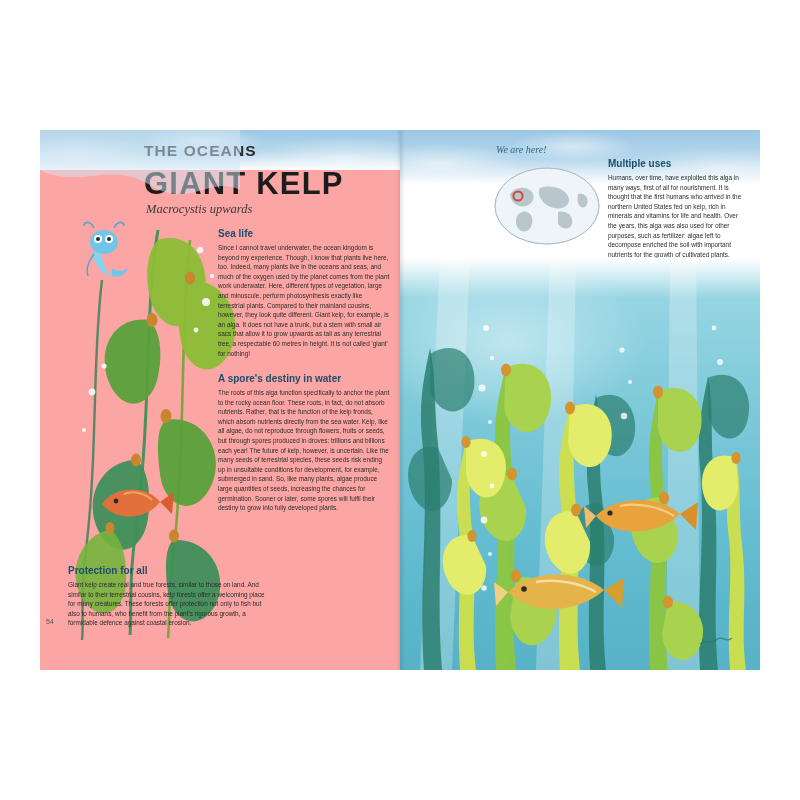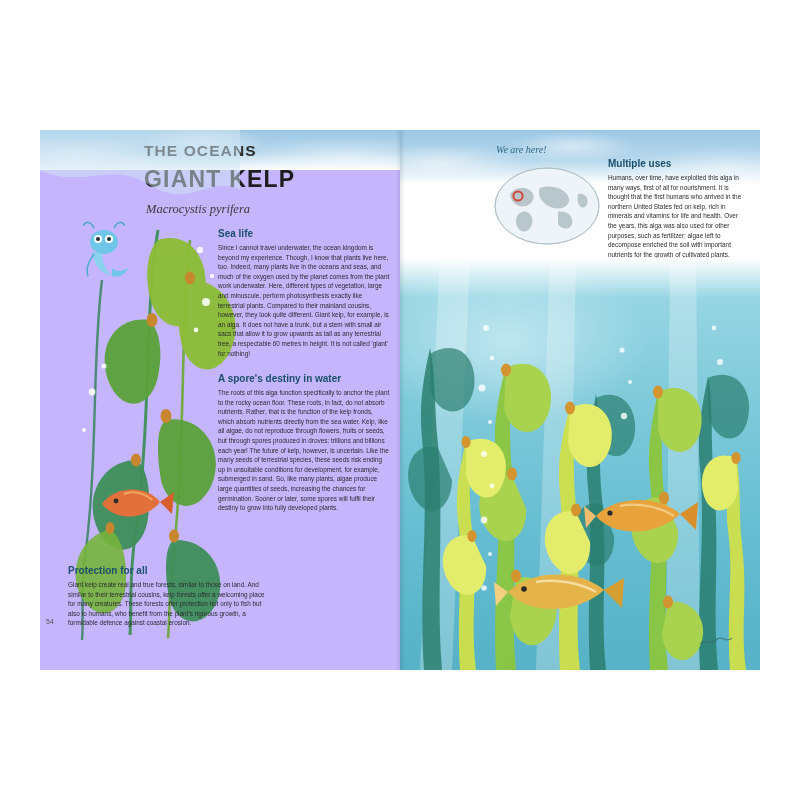--- a/index.html
+++ b/index.html
@@ -33,21 +33,21 @@
     box-shadow: 0 0 0 0 rgba(0,0,0,0);
   }
 
   .page-half {
     position: absolute;
     top: 0;
     width: 360px;
     height: 540px;
     overflow: hidden;
   }
-  .left-half { left: 0; background: #c4b5fd; }
+  .left-half { left: 0; background: #fca5a5; }
   .right-half { left: 360px; background: #ffffff; padding-left: 26px; }
 
   
   .water-band {
     position: absolute;
     left: 0;
     top: 0;
     width: 100%;
     height: 40px;
     background:
@@ -77,21 +77,21 @@
     top: 12px;
     font-size: 15.5px;
     letter-spacing: 1.1px;
     color: #2b2b2b;
     font-weight: 600;
   }
   .title {
     position: absolute;
     left: 104px;
     top: 36px;
-    font-size: 23px;
+    font-size: 31px;
     letter-spacing: 1.2px;
     color: #1d1d1d;
     font-weight: 700;
   }
   .subtitle {
     position: absolute;
     left: 106px;
     top: 72px;
     font-size: 12.5px;
     font-style: italic;
@@ -195,21 +195,21 @@
 
 <div id="page">
 
   <div class="spread">
 
     <div class="page-half left-half">
       <div class="water-band"></div>
 
       <div class="kicker nolabel">THE OCEANS</div>
       <div class="title nolabel">GIANT KELP</div>
-      <div class="subtitle nolabel">Macrocystis pyrifera</div>
+      <div class="subtitle nolabel">Macrocystis upwards</div>
 
       <svg width="360" height="540" viewBox="0 0 360 540" style="position:absolute;left:0;top:0;">
 
         <path d="M0 40 C 40 60 70 30 110 55 C 150 80 170 45 200 60 L 200 0 L 0 0 Z" fill="#cfe6f4" opacity="0.5"></path>
 
         <path d="M118 100 C 104 180 112 280 96 400 C 88 450 92 480 90 505" stroke="#3f8f5a" stroke-width="3" fill="none" opacity="0.95"></path>
         <path d="M150 110 C 140 200 146 300 134 420 C 128 465 130 490 128 508" stroke="#6aa832" stroke-width="2.6" fill="none" opacity="0.9"></path>
         <path d="M62 150 C 52 230 58 320 46 420 C 40 460 44 490 42 510" stroke="#2f7f53" stroke-width="2.4" fill="none" opacity="0.8"></path>
 
         <g fill="#8cbd35" opacity="0.95">

